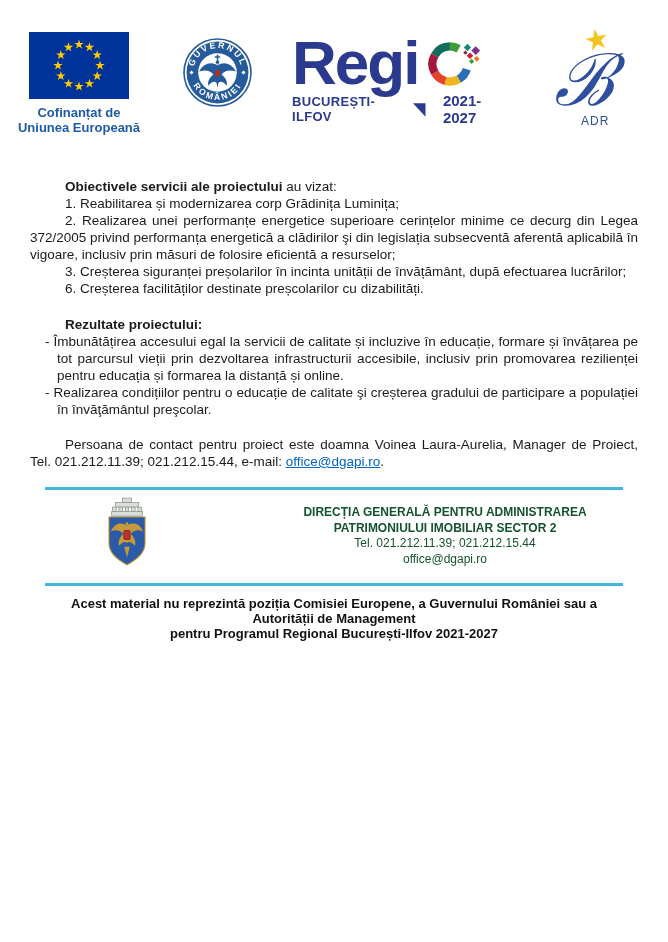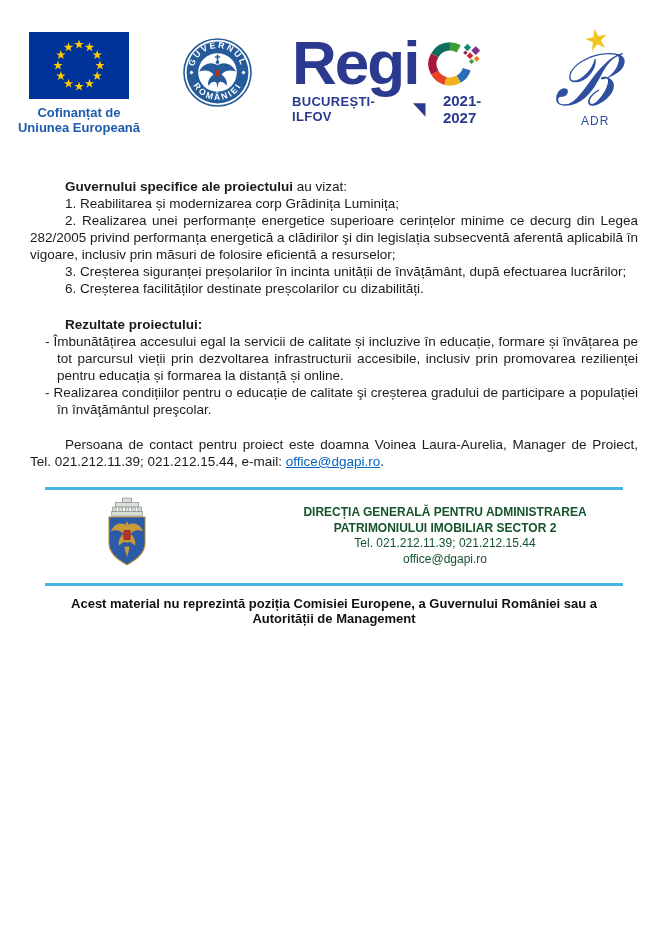--- a/index.html
+++ b/index.html
@@ -156,24 +156,24 @@
 
     <div class="adr-block">
       <span class="adr-star">★</span>
       <span class="adr-b">ℬ</span>
       <span class="adr-label">ADR</span>
     </div>
   </div>
 
   <div class="main-text">
 
-    <p class="para"><b class="bold">Guvernului specifice ale proiectului</b><span> au vizat:</span></p>
+    <p class="para"><b class="bold">Obiectivele servicii ale proiectului</b><span> au vizat:</span></p>
 
     <p class="para">1. Reabilitarea și modernizarea corp Grădinița Luminița;</p>
-    <p class="para">2. Realizarea unei performanțe energetice superioare cerințelor minime ce decurg din Legea 282/2005 privind performanța energetică a clădirilor şi din legislația subsecventă aferentă aplicabilă în vigoare, inclusiv prin măsuri de folosire eficientă a resurselor;</p>
+    <p class="para">2. Realizarea unei performanțe energetice superioare cerințelor minime ce decurg din Legea 372/2005 privind performanța energetică a clădirilor şi din legislația subsecventă aferentă aplicabilă în vigoare, inclusiv prin măsuri de folosire eficientă a resurselor;</p>
     <p class="para">3. Creșterea siguranței preșolarilor în incinta unității de învățământ, după efectuarea lucrărilor;</p>
     <p class="para">6. Creșterea facilităților destinate preșcolarilor cu dizabilități.</p>
 
     <p class="results-heading">Rezultate proiectului:</p>
 
     <p class="bullet">- Îmbunătățirea accesului egal la servicii de calitate și incluzive în educație, formare și învățarea pe tot parcursul vieții prin dezvoltarea infrastructurii accesibile, inclusiv prin promovarea rezilienței pentru educația și formarea la distanță și online.</p>
     <p class="bullet">- Realizarea condițiilor pentru o educație de calitate şi creșterea gradului de participare a populației în învăţământul preşcolar.</p>
 
     <p class="contact"><span>Persoana de contact pentru proiect este doamna Voinea Laura-Aurelia, Manager de Proiect, Tel. 021.212.11.39; 021.212.15.44, e-mail: </span><a href="#" class="email-link">office@dgapi.ro</a><span>.</span></p>
   </div>
@@ -207,15 +207,16 @@
     <div class="line-bold">DIRECȚIA GENERALĂ PENTRU ADMINISTRAREA</div>
     <div class="line-bold">PATRIMONIULUI IMOBILIAR SECTOR 2</div>
     <div>Tel. 021.212.11.39; 021.212.15.44</div>
     <div>office@dgapi.ro</div>
   </div>
 
   <div class="divider divider-bottom"></div>
 
   <div class="disclaimer">
     <div>Acest material nu reprezintă poziția Comisiei Europene, a Guvernului României sau a Autorității de Management</div>
+    <div>pentru Programul Regional București-Ilfov 2021-2027</div>
   </div>
 
 </div>
 
 </body></html>

